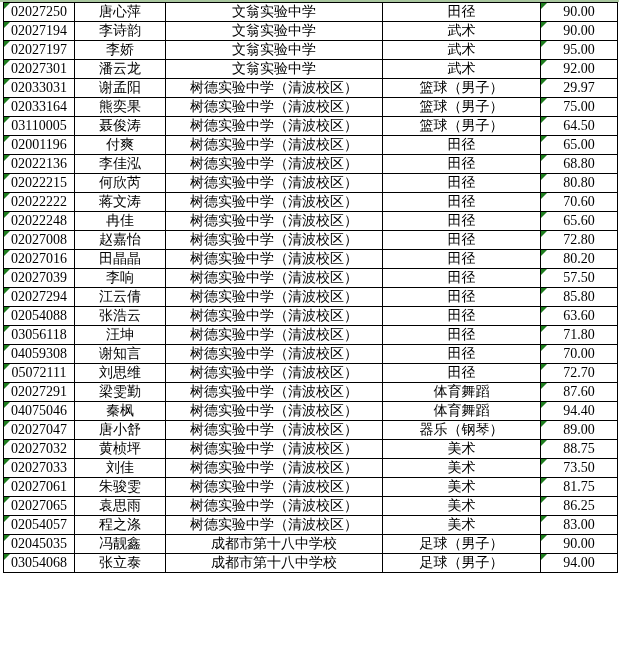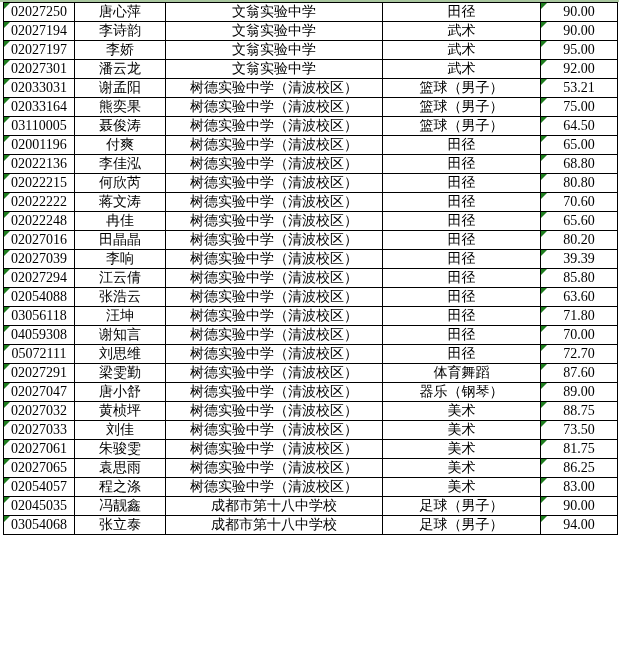--- a/index.html
+++ b/index.html
@@ -154,21 +154,21 @@
       <span class="val">谢孟阳</span>
     </td>
     <td>
       <span class="val">树德实验中学（清波校区）</span>
     </td>
     <td>
       <span class="val">篮球（男子）</span>
     </td>
     <td>
       <span class="tri"></span>
-      <span class="val">53.21</span>
+      <span class="val">29.97</span>
     </td>
   </tr>
       <tr>
     <td>
       <span class="tri"></span>
       <span class="val">02033164</span>
     </td>
     <td>
       <span class="val">熊奕果</span>
     </td>
@@ -293,20 +293,39 @@
       <span class="val">田径</span>
     </td>
     <td>
       <span class="tri"></span>
       <span class="val">65.60</span>
     </td>
   </tr>
       <tr>
     <td>
       <span class="tri"></span>
+      <span class="val">02027008</span>
+    </td>
+    <td>
+      <span class="val">赵嘉怡</span>
+    </td>
+    <td>
+      <span class="val">树德实验中学（清波校区）</span>
+    </td>
+    <td>
+      <span class="val">田径</span>
+    </td>
+    <td>
+      <span class="tri"></span>
+      <span class="val">72.80</span>
+    </td>
+  </tr>
+      <tr>
+    <td>
+      <span class="tri"></span>
       <span class="val">02027016</span>
     </td>
     <td>
       <span class="val">田晶晶</span>
     </td>
     <td>
       <span class="val">树德实验中学（清波校区）</span>
     </td>
     <td>
       <span class="val">田径</span>
@@ -325,21 +344,21 @@
       <span class="val">李响</span>
     </td>
     <td>
       <span class="val">树德实验中学（清波校区）</span>
     </td>
     <td>
       <span class="val">田径</span>
     </td>
     <td>
       <span class="tri"></span>
-      <span class="val">39.39</span>
+      <span class="val">57.50</span>
     </td>
   </tr>
       <tr>
     <td>
       <span class="tri"></span>
       <span class="val">02027294</span>
     </td>
     <td>
       <span class="val">江云倩</span>
     </td>
@@ -440,20 +459,39 @@
     </td>
     <td>
       <span class="val">树德实验中学（清波校区）</span>
     </td>
     <td>
       <span class="val">体育舞蹈</span>
     </td>
     <td>
       <span class="tri"></span>
       <span class="val">87.60</span>
+    </td>
+  </tr>
+      <tr>
+    <td>
+      <span class="tri"></span>
+      <span class="val">04075046</span>
+    </td>
+    <td>
+      <span class="val">秦枫</span>
+    </td>
+    <td>
+      <span class="val">树德实验中学（清波校区）</span>
+    </td>
+    <td>
+      <span class="val">体育舞蹈</span>
+    </td>
+    <td>
+      <span class="tri"></span>
+      <span class="val">94.40</span>
     </td>
   </tr>
       <tr>
     <td>
       <span class="tri"></span>
       <span class="val">02027047</span>
     </td>
     <td>
       <span class="val">唐小舒</span>
     </td>

